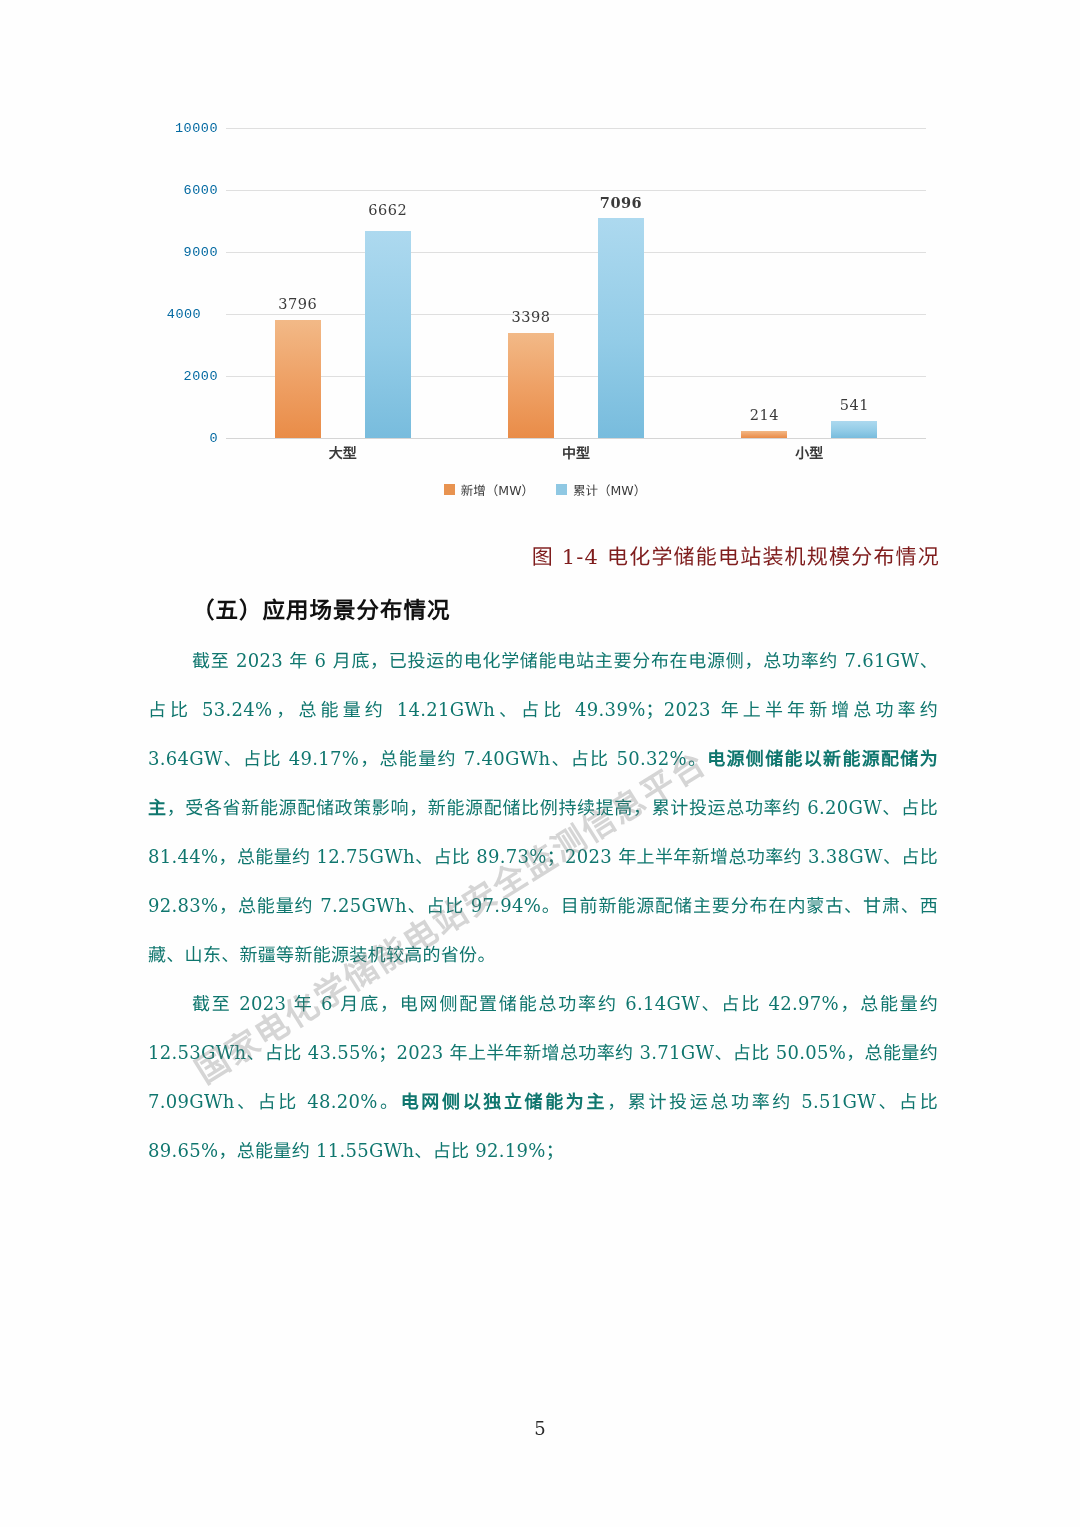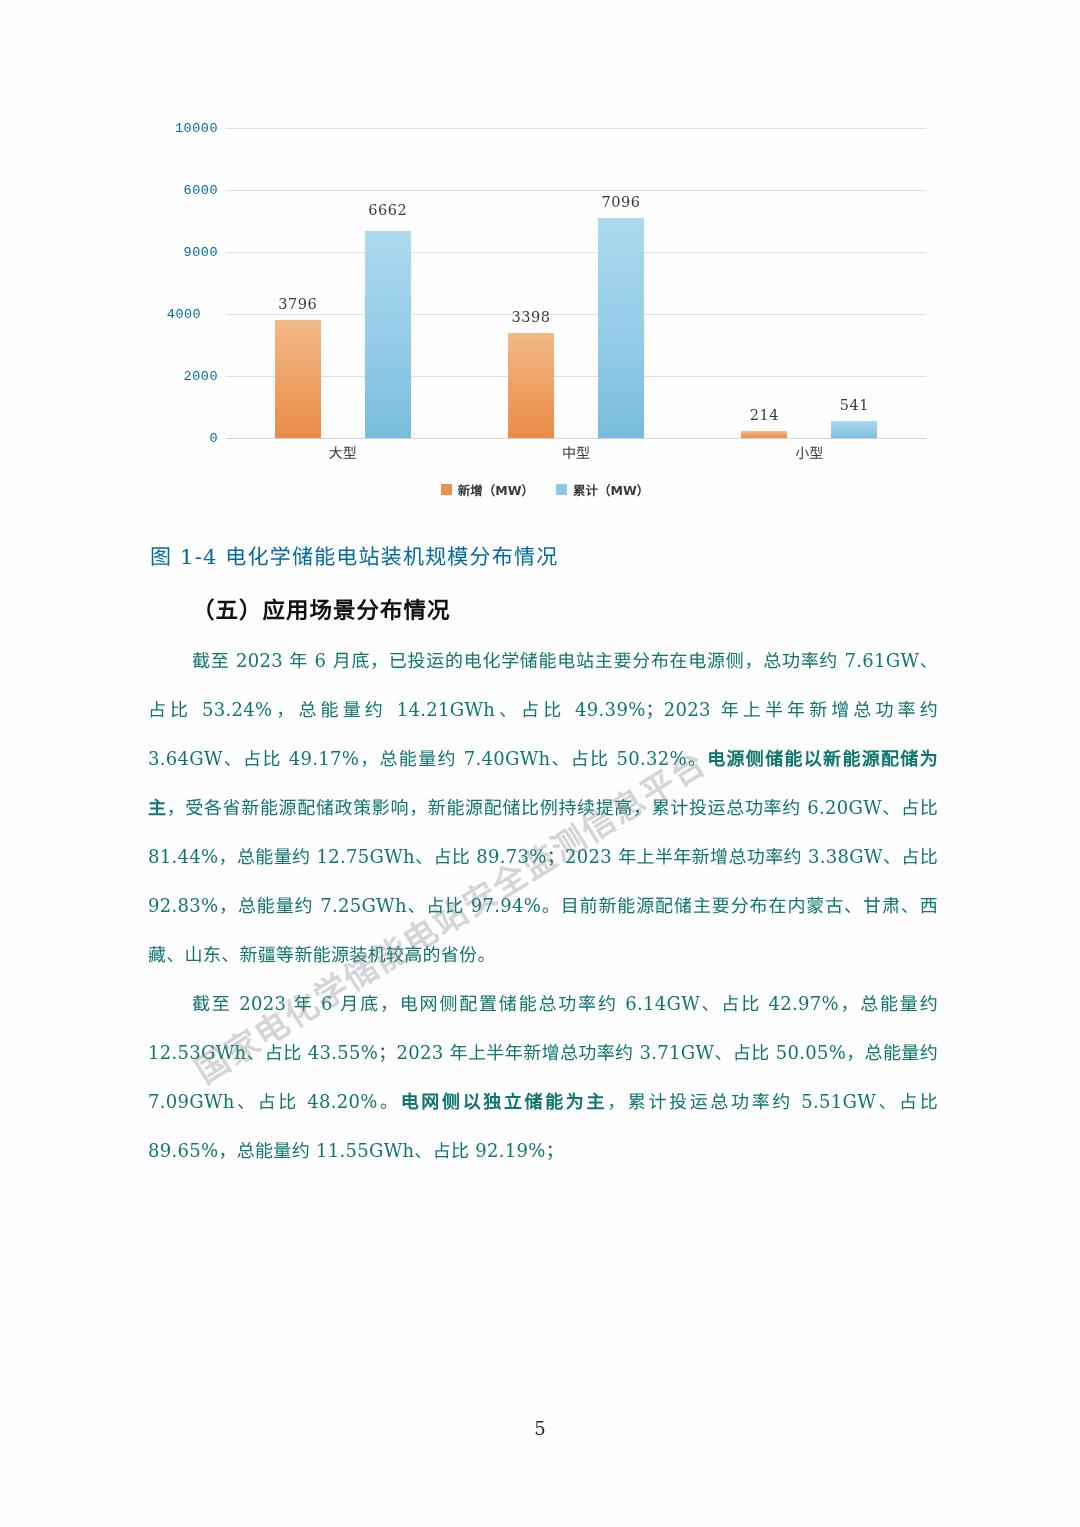--- a/index.html
+++ b/index.html
@@ -133,60 +133,60 @@
     width: 700px;
     height: 28px;
   }
   .x-tick-label {
     position: absolute;
     top: 0;
     text-align: center;
     font-family: "DejaVu Sans", "Liberation Sans", sans-serif;
     font-size: 14px;
     color: #3a3a3a;
+    font-weight: bold;
   }
   #chart-legend {
     position: absolute;
     left: 0;
     top: 352px;
     width: 790px;
     display: flex;
     justify-content: center;
     align-items: center;
     gap: 22px;
   }
   .legend-entry {
     display: flex;
     align-items: center;
     gap: 6px;
-    font-weight: bold;
   }
   .legend-swatch {
     width: 11px;
     height: 11px;
     display: inline-block;
   }
   .legend-swatch.series-new { background: #e89350; }
   .legend-swatch.series-cum { background: #8fc8e3; }
   .legend-label {
     font-family: "DejaVu Sans", "Liberation Sans", sans-serif;
     font-size: 12.5px;
     color: #3a3a3a;
   }
 
   
   #figure-caption {
     position: absolute;
     left: 150px;
     top: 540px;
     width: 790px;
-    text-align: left;
+    text-align: right;
     font-size: 21px;
     letter-spacing: 1.2px;
-    color: #0369a1;
+    color: #7f1d1d;
     z-index: 3;
   }
 
   
   #content {
     position: absolute;
     left: 148px;
     top: 592px;
     width: 790px;
     z-index: 3;
@@ -255,21 +255,21 @@
           <div class="gridline" style="top: 0px;"></div>
         </div>
       <div class="bars-area" id="bars-area">
           <div class="bar series-new" style="left: 48.6667px; width: 46px; height: 117.676px;"></div>
           <div class="bar-value" style="left: 34.6667px; width: 74px; top: 168.324px;">3796</div>
           <div class="bar series-cum" style="left: 138.667px; width: 46px; height: 206.522px;"></div>
           <div class="bar-value" style="left: 124.667px; width: 74px; top: 74px;">6662</div>
           <div class="bar series-new" style="left: 282px; width: 46px; height: 105.338px;"></div>
           <div class="bar-value" style="left: 268px; width: 74px; top: 180.662px;">3398</div>
           <div class="bar series-cum" style="left: 372px; width: 46px; height: 219.976px;"></div>
-          <div class="bar-value" style="left: 358px; width: 74px; top: 66.024px;">7096</div>
+          <div class="bar-value" style="left: 358px; width: 74px; top: 66.024px; font-weight: bold;">7096</div>
           <div class="bar series-new" style="left: 515.333px; width: 46px; height: 6.634px;"></div>
           <div class="bar-value" style="left: 501.333px; width: 74px; top: 279.366px;">214</div>
           <div class="bar series-cum" style="left: 605.333px; width: 46px; height: 16.771px;"></div>
           <div class="bar-value" style="left: 591.333px; width: 74px; top: 269.229px;">541</div>
         </div>
       <div class="x-axis-labels" id="x-axis-labels">
           <div class="x-tick-label" style="left: 66.6667px; width: 100px;">大型</div>
           <div class="x-tick-label" style="left: 300px; width: 100px;">中型</div>
           <div class="x-tick-label" style="left: 533.333px; width: 100px;">小型</div>
         </div>

